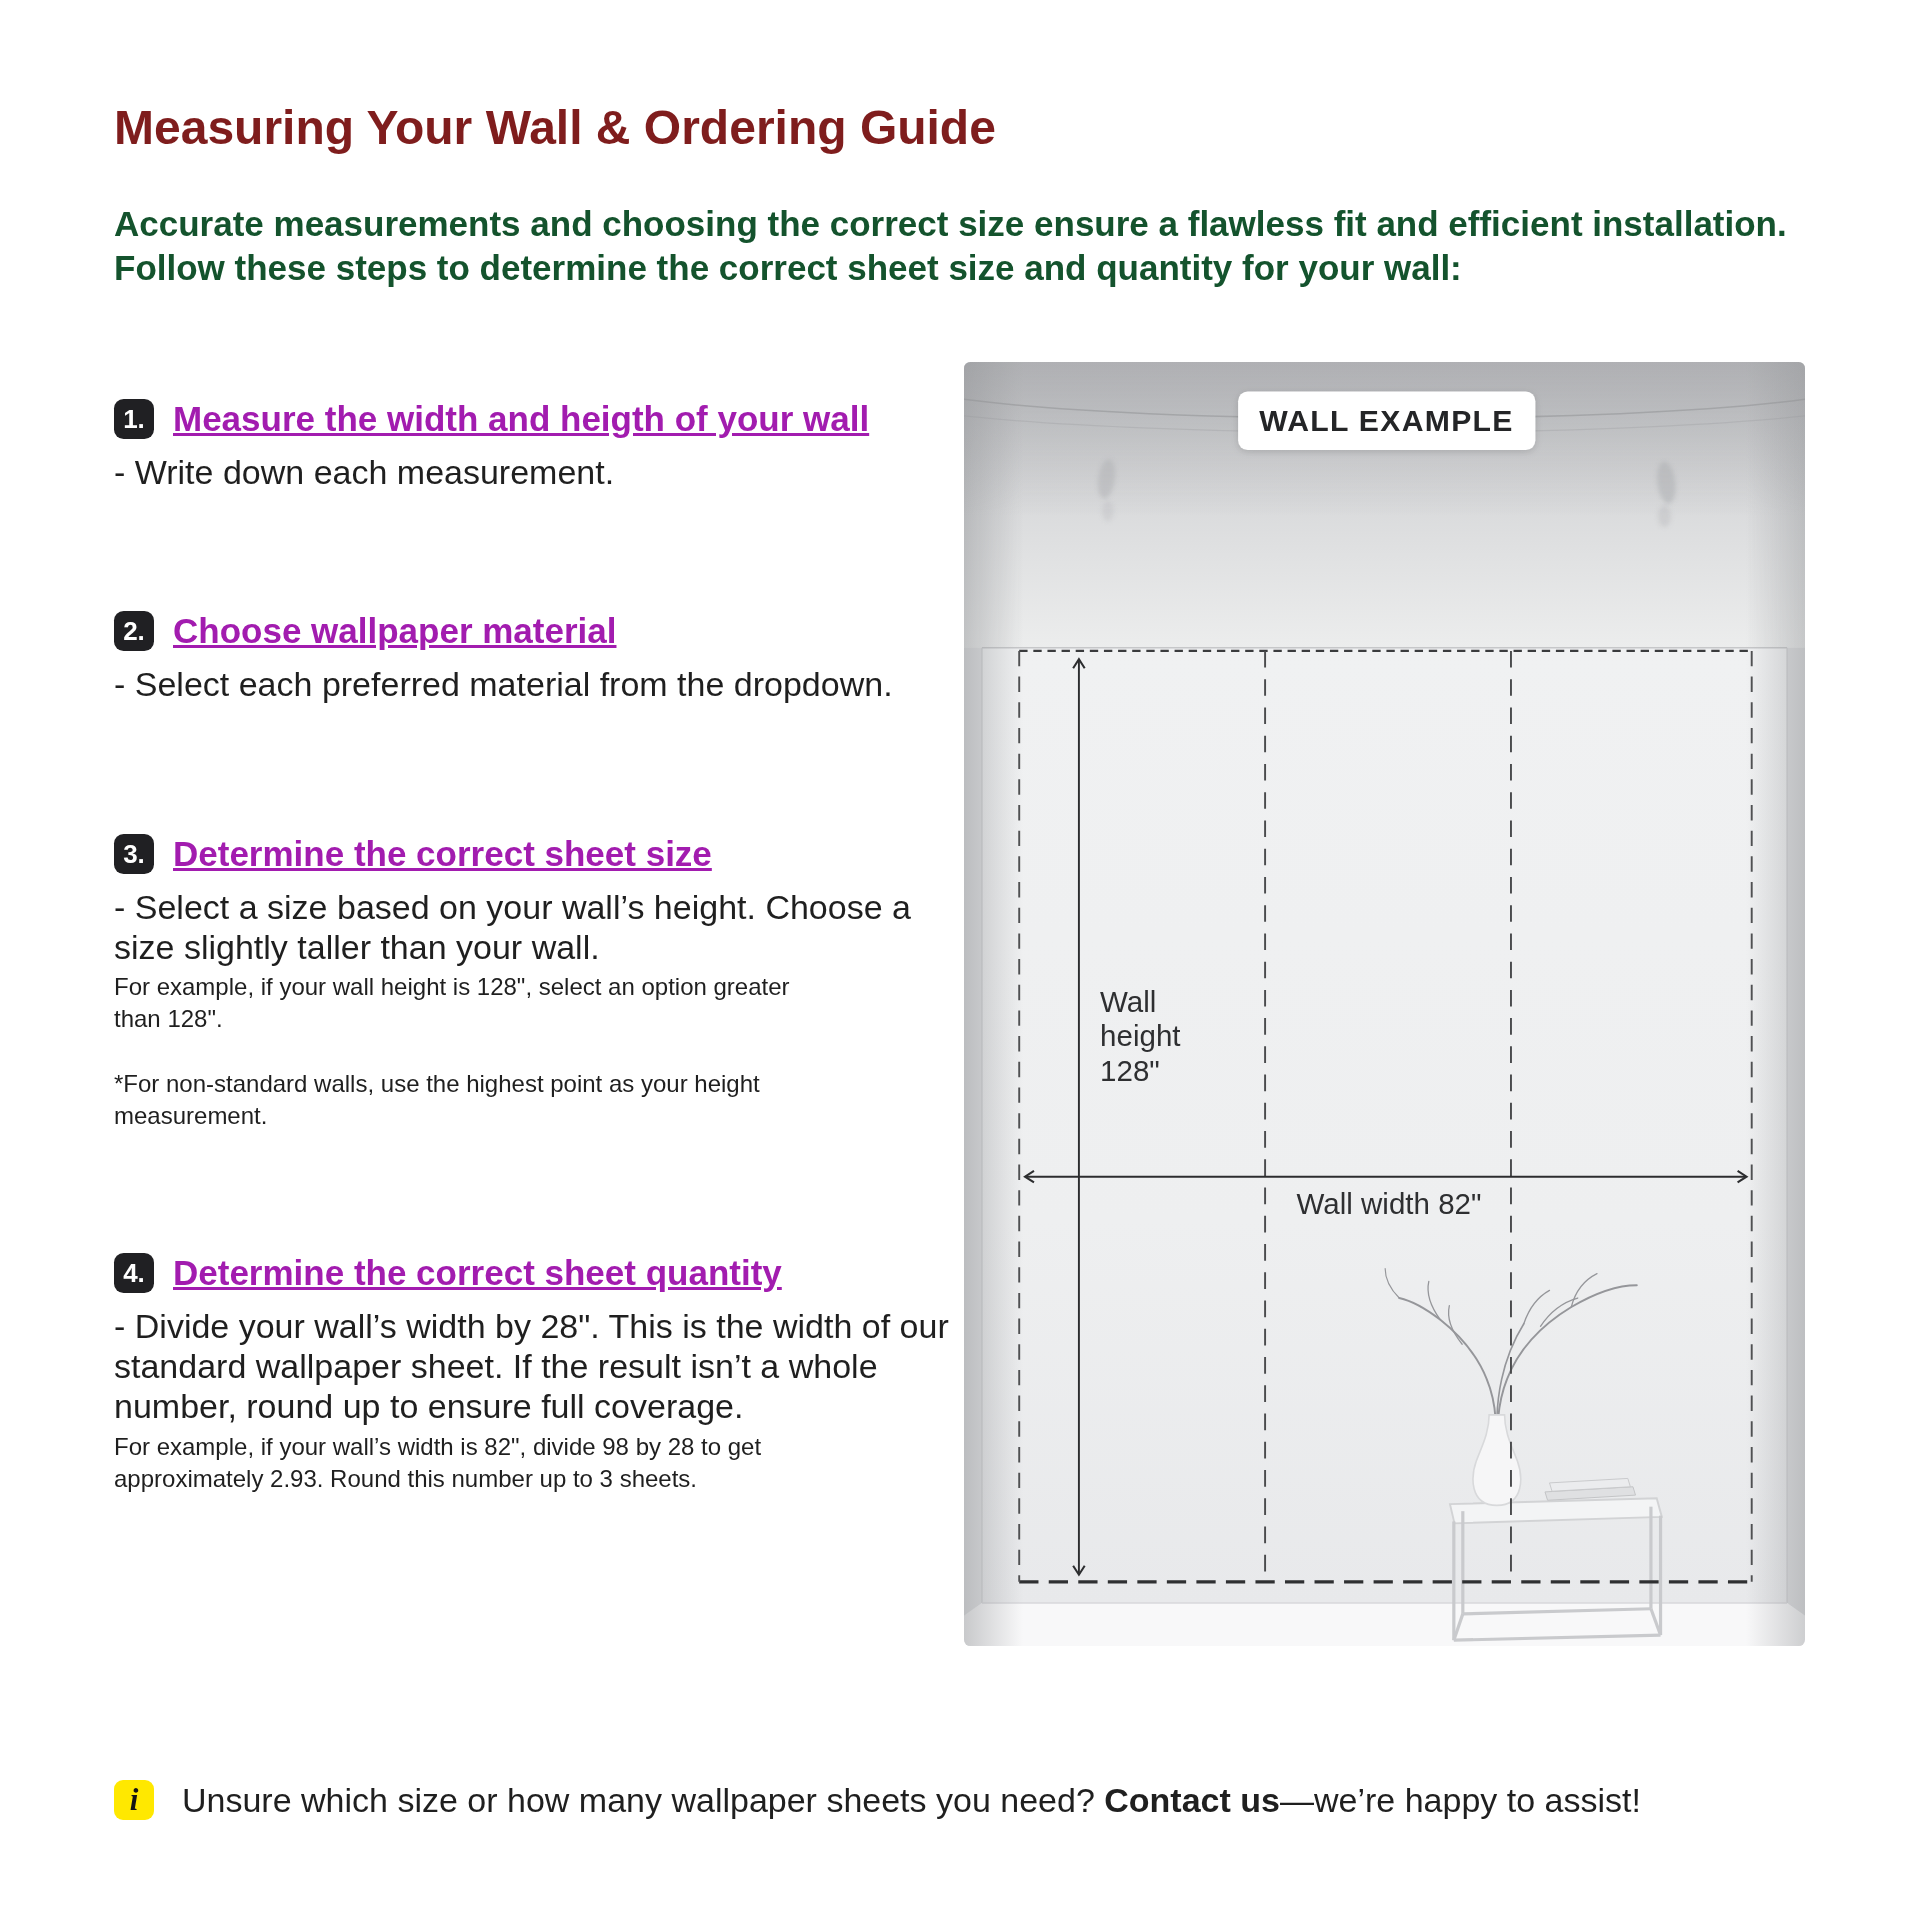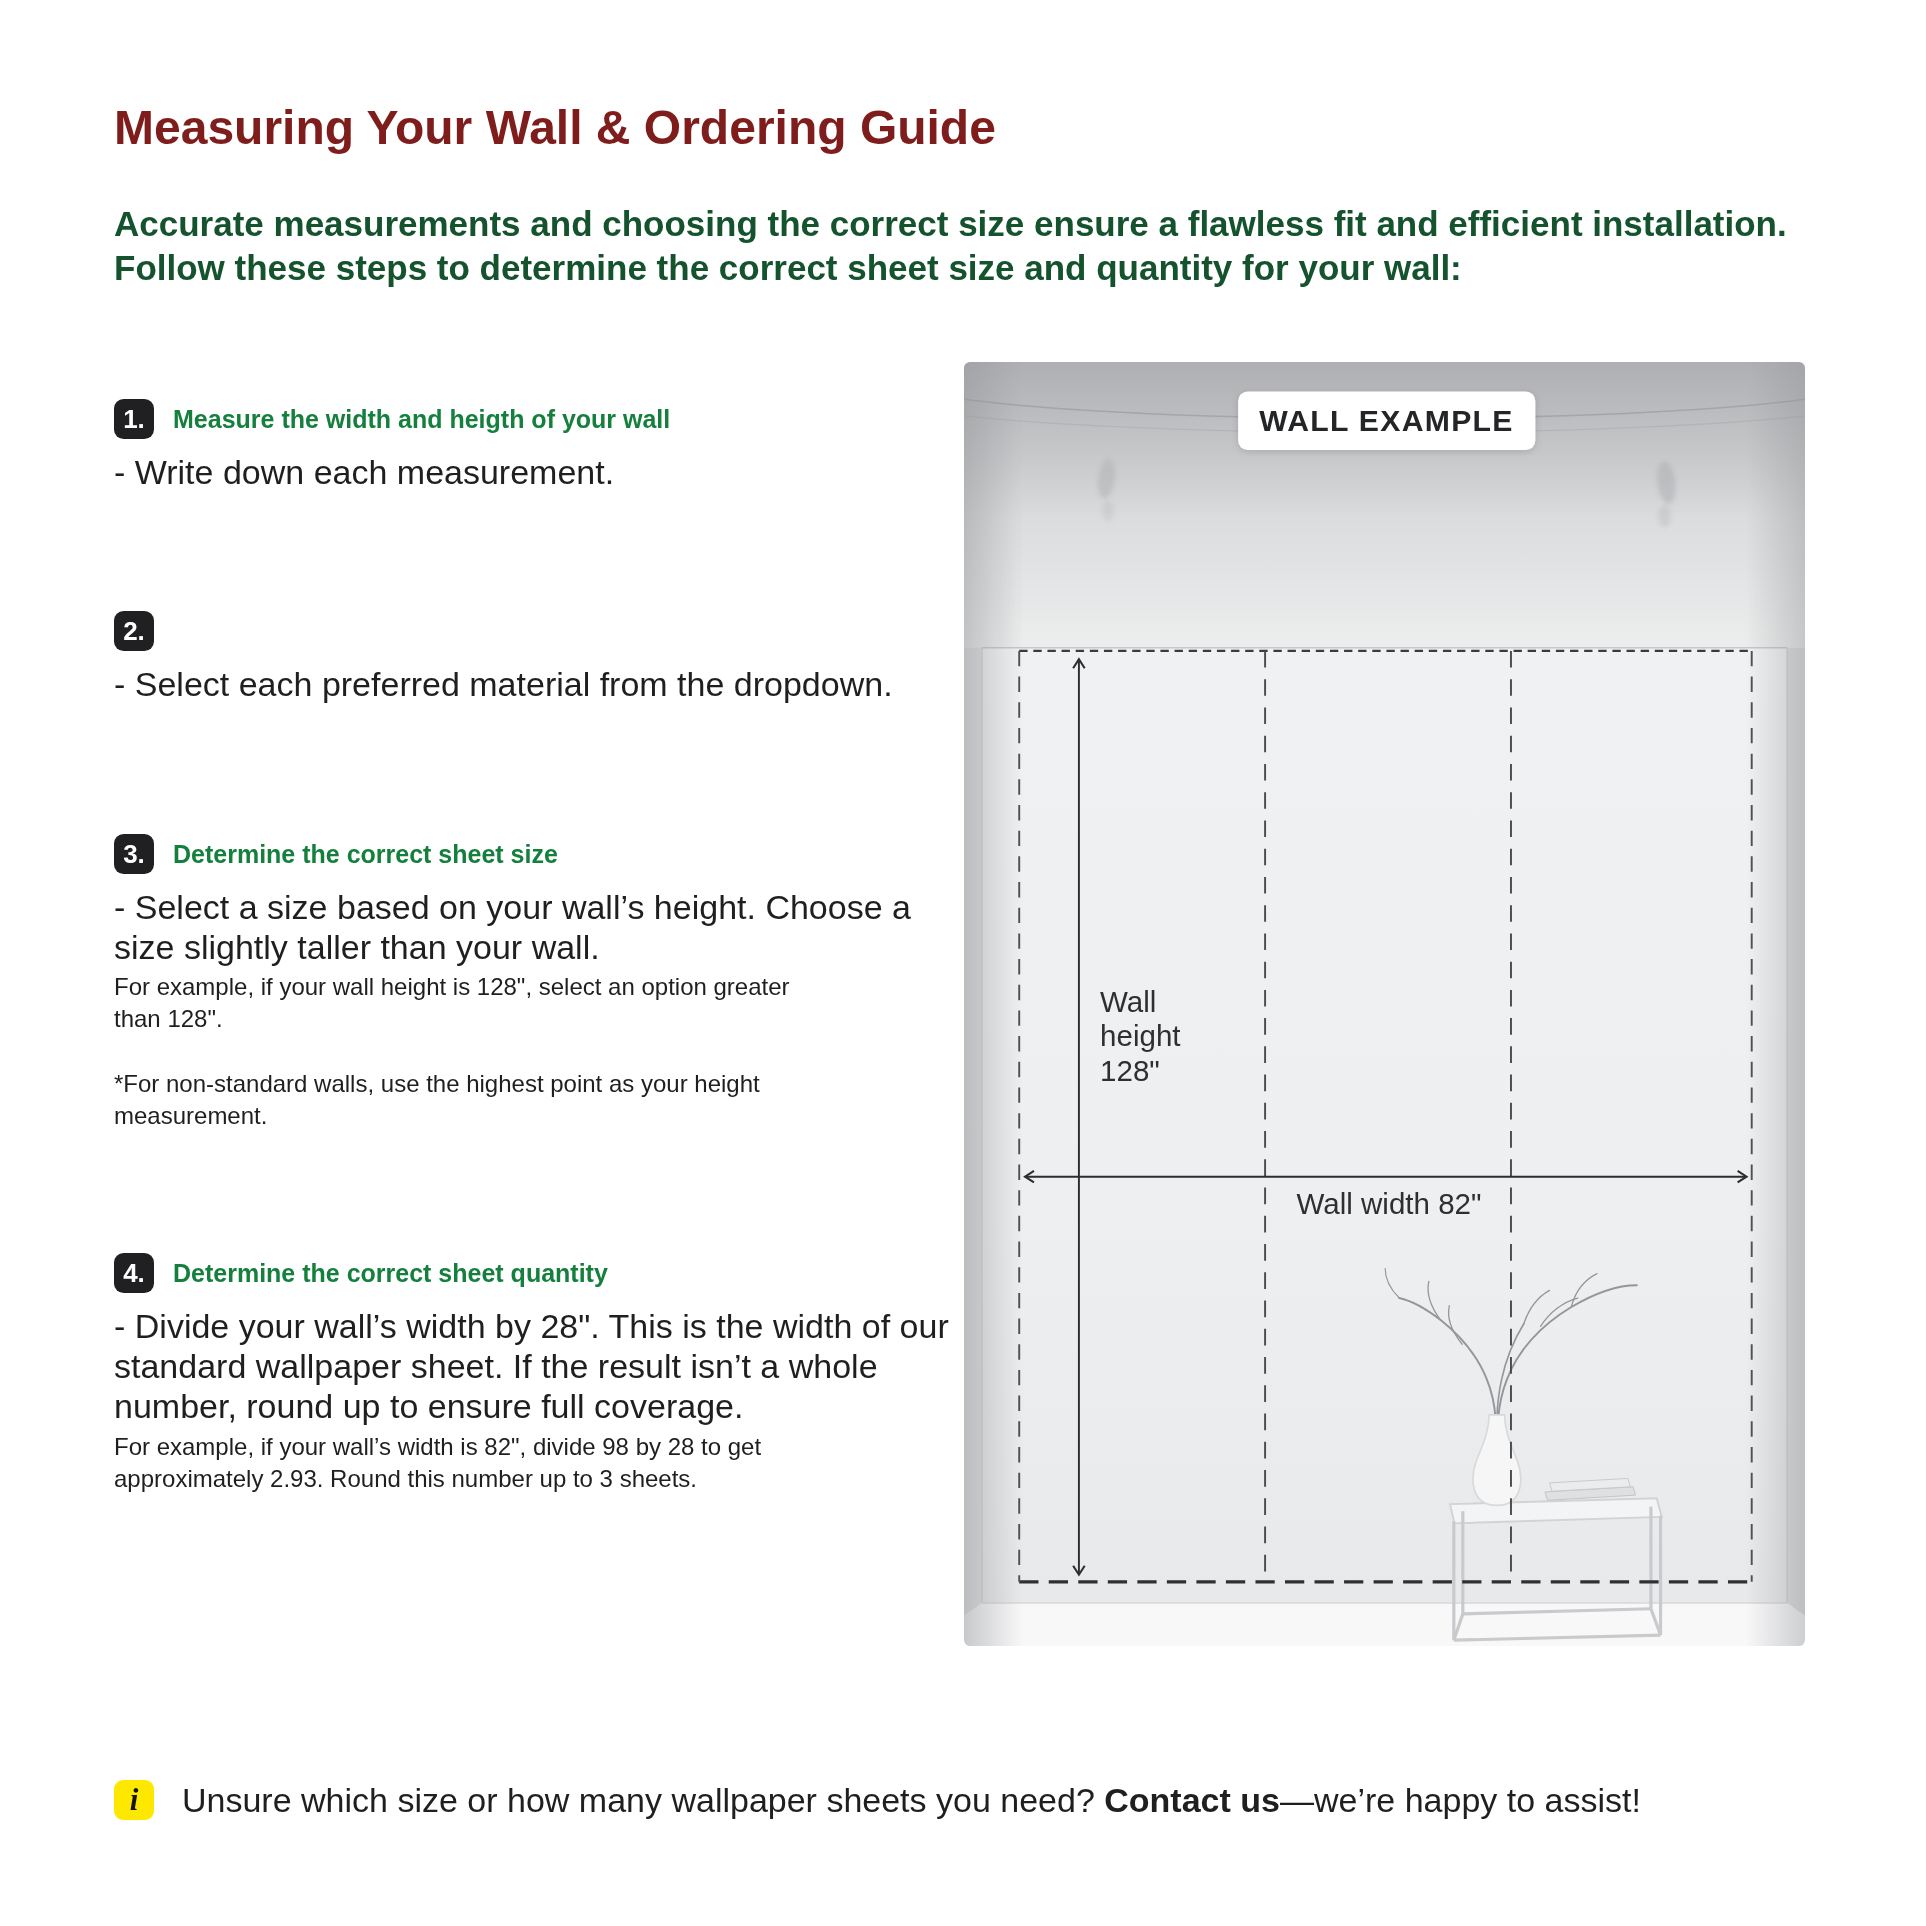--- a/index.html
+++ b/index.html
@@ -4,21 +4,21 @@
 <style>
   html,body{margin:0;padding:0;width:1926px;height:1926px;overflow:hidden;}
   body{background:#ffffff;font-family:"Liberation Sans",sans-serif;color:#1f1f1f;position:relative;}
   .tline{position:absolute;white-space:nowrap;line-height:1.15;}
   .page-title{left:114px;top:100px;font-size:48px;font-weight:700;color:#7f1d1d;}
   .intro{font-size:35px;font-weight:600;color:#14532d;}
   .step-head{position:absolute;left:114px;display:flex;align-items:center;gap:19px;}
   .num-badge{width:40px;height:40px;background:#202023;color:#ffffff;border-radius:9.6px;
              display:flex;align-items:center;justify-content:center;
              font-size:26px;font-weight:700;flex:0 0 auto;}
-  .step-title{font-size:25px;font-weight:700;color:#15803d;white-space:nowrap;}
+  .step-title{font-size:35px;font-weight:700;color:#a21caf;white-space:nowrap;text-decoration:underline;}
   .body-line{font-size:34px;font-weight:400;}
   .small-line{font-size:24px;font-weight:400;}
   .footer{position:absolute;left:114px;top:1780px;display:flex;align-items:center;gap:28px;}
   .info-icon{width:40px;height:40px;background:#ffe800;border-radius:9px;flex:0 0 auto;
              display:flex;align-items:center;justify-content:center;
              font-family:"Liberation Serif",serif;font-style:italic;font-weight:700;
              font-size:31px;color:#141414;}
   .footer-text{font-size:34px;white-space:nowrap;}
   .footer-text b{font-weight:700;}
   .photo{position:absolute;left:964px;top:362px;width:841px;height:1284px;
@@ -34,20 +34,21 @@
 <div class="tline intro" style="left:114px;top:248px;">Follow these steps to determine the correct sheet size and quantity for your wall:</div>
 
 <div class="step-head" style="top:399px;">
   <span class="num-badge">1.</span>
   <span class="step-title">Measure the width and heigth of your wall</span>
 </div>
 <div class="tline body-line" style="left:114px;top:453px;">- Write down each measurement.</div>
 
 <div class="step-head" style="top:611px;">
   <span class="num-badge">2.</span>
+  <span class="step-title">Choose wallpaper material</span>
 </div>
 <div class="tline body-line" style="left:114px;top:665px;">- Select each preferred material from the dropdown.</div>
 
 <div class="step-head" style="top:834px;">
   <span class="num-badge">3.</span>
   <span class="step-title">Determine the correct sheet size</span>
 </div>
 <div class="tline body-line" style="left:114px;top:888px;">- Select a size based on your wall’s height. Choose a</div>
 <div class="tline body-line" style="left:114px;top:928px;">size slightly taller than your wall.</div>
 <div class="tline small-line" style="left:114px;top:973px;">For example, if your wall height is 128", select an option greater</div>

